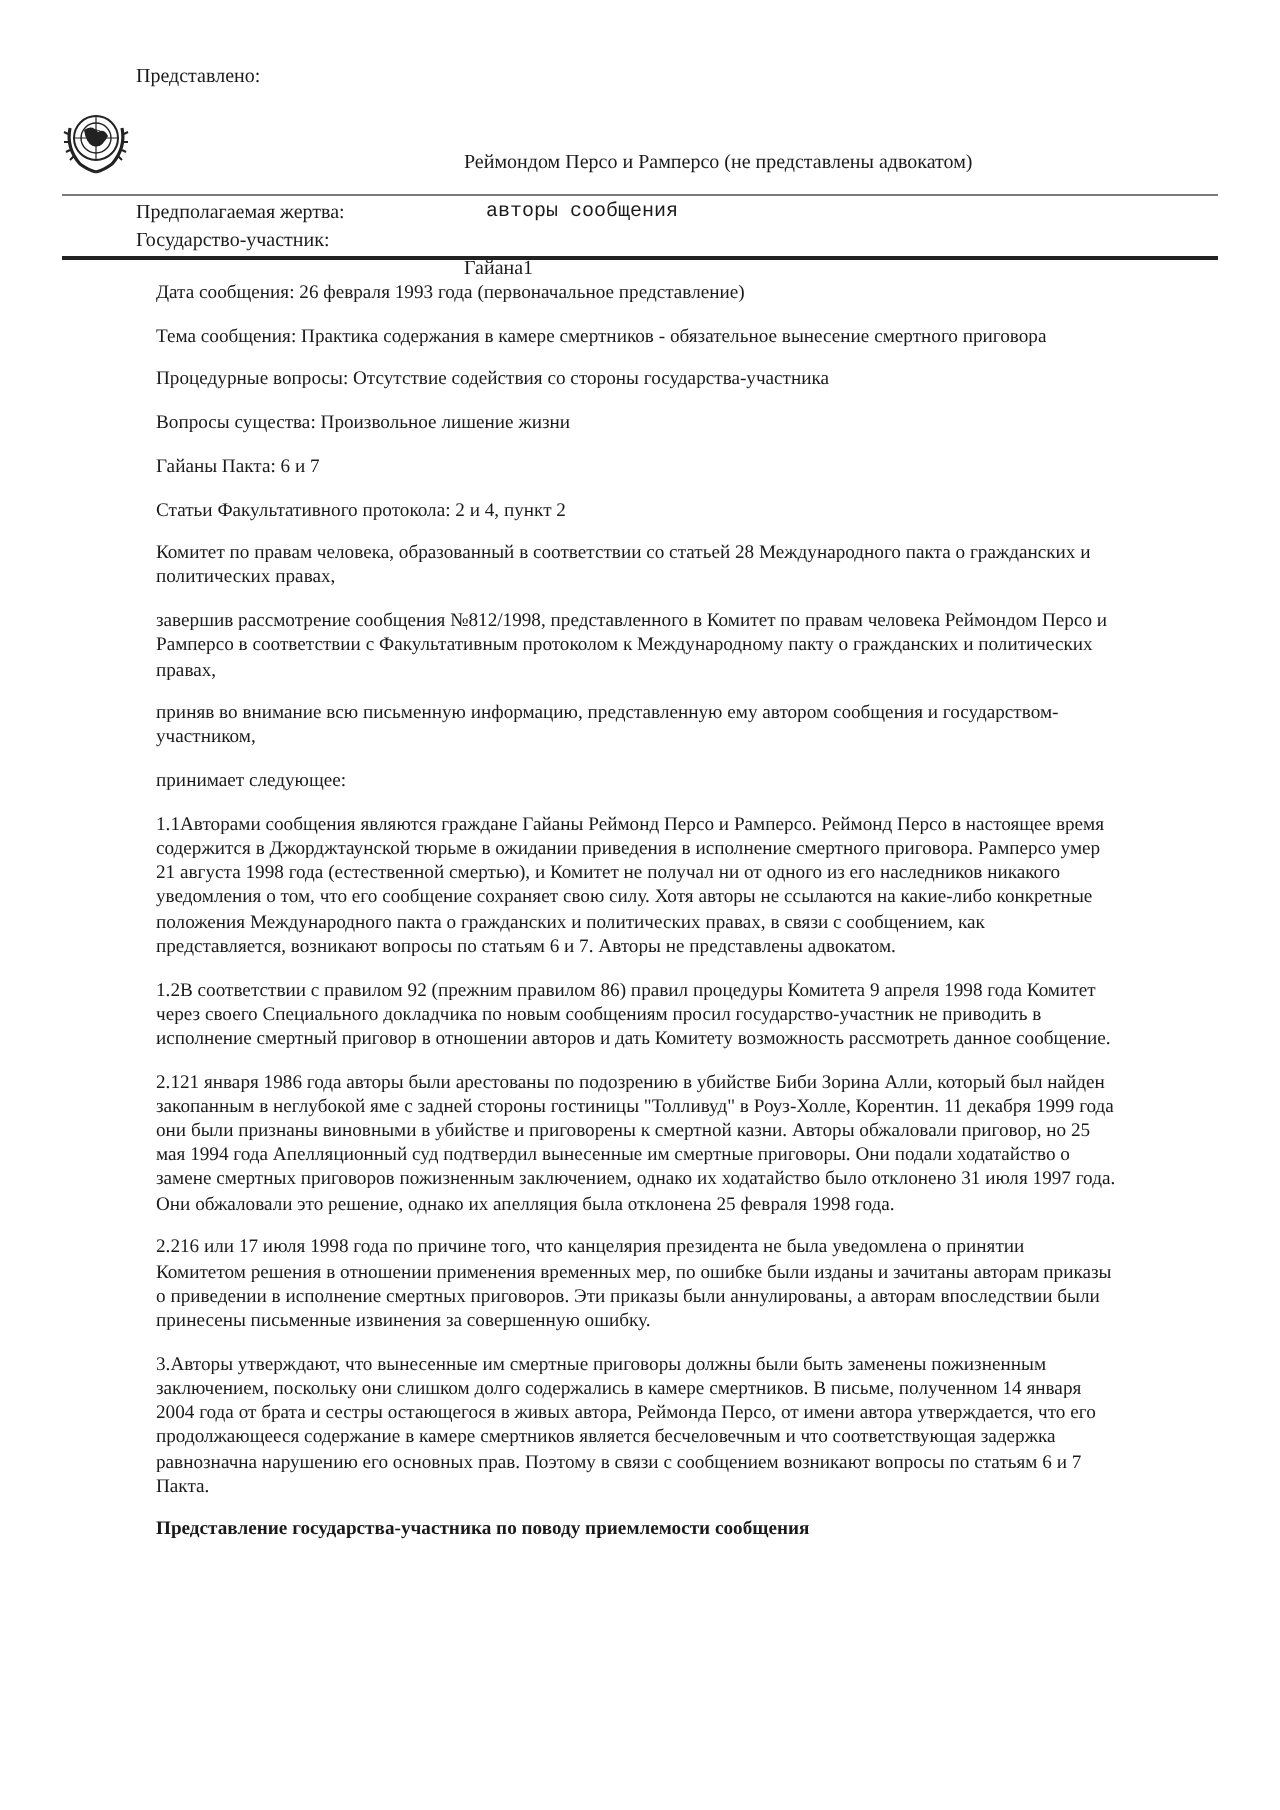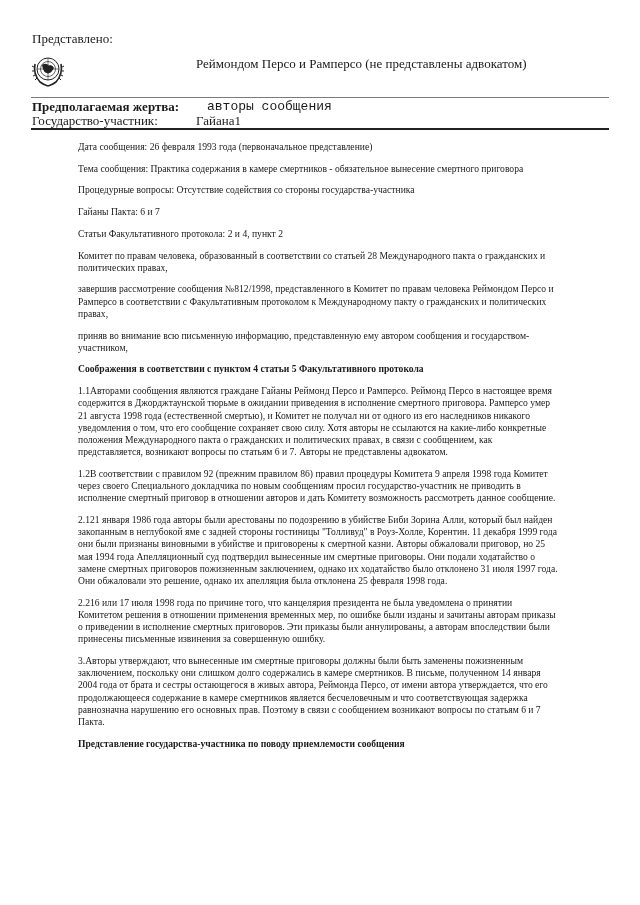--- a/index.html
+++ b/index.html
@@ -1,27 +1,27 @@
 <!DOCTYPE html>
 <html><head>
 <meta charset="utf-8">
 <style>
   html, body { margin: 0; padding: 0; background: #ffffff; }
   body { width: 640px; height: 905px; overflow: hidden; position: relative;
          font-family: "Liberation Serif", "DejaVu Serif", serif; color: #1a1a1a; }
   .abs { position: absolute; }
-  .small { font-size: 13px; line-height: 12px; }
+  .small { font-size: 10px; line-height: 12px; margin-left: 36px; }
   .label-top { left: 32px; top: 33px; }
   .logo { left: 30px; top: 52px; width: 36px; height: 38px; }
-  .rep { left: 196px; top: 58px; }
+  .rep { left: 196px; top: 76px; }
   .hr1 { left: 31px; width: 578px; top: 97px; height: 0; border-top: 1.6px solid #7a7a7a; }
-  .row1l { left: 32px; top: 101px; font-weight: bold; }
+  .row1l { left: 32px; top: 101px; }
   .row1r { left: 207px; top: 101px; font-family: Liberation Mono, monospace; }
   .row2l { left: 32px; top: 115px; }
-  .row2r { left: 196px; top: 115px; }
+  .row2r { left: 196px; top: 129px; }
   .hr2 { left: 31px; width: 578px; top: 128px; height: 0; border-top: 2px solid #222; }
   .body { position: absolute; left: 78px; top: 141px; width: 480px; font-size: 9.6px; line-height: 12.2px; }
   .body p { margin: 0 0 9.5px 0; }
   .body .it { }
   .body h4 { margin: 0 0 9.5px 0; font-size: 9.6px; font-weight: bold; }
 </style>
 </head>
 <body>
 
 <div class="abs small label-top">Представлено:</div>
@@ -48,28 +48,29 @@
 <div class="abs small row1r">авторы сообщения</div>
 <div class="abs small row2l">Государство-участник:</div>
 <div class="abs small row2r">Гайана1</div>
 
 <div class="abs hr2"></div>
 
 <div class="body">
   <p>Дата сообщения: 26 февраля 1993 года (первоначальное представление)</p>
   <p><span class="it">Тема сообщения</span><span>: Практика содержания в камере смертников - обязательное вынесение смертного приговора</span></p>
   <p><span class="it">Процедурные вопросы</span><span>: Отсутствие содействия со стороны государства-участника</span></p>
+  <p><span class="it">Вопросы существа</span><span>: Произвольное лишение жизни</span></p>
   <p><span class="it">Гайаны Пакта</span><span>: 6 и 7</span></p>
   <p><span class="it">Статьи Факультативного протокола</span><span>: 2 и 4, пункт 2</span></p>
 
   <p>Комитет по правам человека, образованный в соответствии со статьей 28 Международного пакта о гражданских и политических правах,</p>
   <p>завершив рассмотрение сообщения №812/1998, представленного в Комитет по правам человека Реймондом Персо и Рамперсо в соответствии с Факультативным протоколом к Международному пакту о гражданских и политических правах,</p>
   <p>приняв во внимание всю письменную информацию, представленную ему автором сообщения и государством-участником,</p>
+  <p>принимает следующее:</p>
 
-  <h4>Соображения в соответствии с пунктом 4 статьи 5 Факультативного протокола</h4>
   <p>1.1Авторами сообщения являются граждане Гайаны Реймонд Персо и Рамперсо. Реймонд Персо в настоящее время содержится в Джорджтаунской тюрьме в ожидании приведения в исполнение смертного приговора. Рамперсо умер 21 августа 1998 года (естественной смертью), и Комитет не получал ни от одного из его наследников никакого уведомления о том, что его сообщение сохраняет свою силу. Хотя авторы не ссылаются на какие-либо конкретные положения Международного пакта о гражданских и политических правах, в связи с сообщением, как представляется, возникают вопросы по статьям 6 и 7. Авторы не представлены адвокатом.</p>
   <p>1.2В соответствии с правилом 92 (прежним правилом 86) правил процедуры Комитета 9 апреля 1998 года Комитет через своего Специального докладчика по новым сообщениям просил государство-участник не приводить в исполнение смертный приговор в отношении авторов и дать Комитету возможность рассмотреть данное сообщение.</p>
 
   <p>2.121 января 1986 года авторы были арестованы по подозрению в убийстве Биби Зорина Алли, который был найден закопанным в неглубокой яме с задней стороны гостиницы "Толливуд" в Роуз-Холле, Корентин. 11 декабря 1999 года они были признаны виновными в убийстве и приговорены к смертной казни. Авторы обжаловали приговор, но 25 мая 1994 года Апелляционный суд подтвердил вынесенные им смертные приговоры. Они подали ходатайство о замене смертных приговоров пожизненным заключением, однако их ходатайство было отклонено 31 июля 1997 года. Они обжаловали это решение, однако их апелляция была отклонена 25 февраля 1998 года.</p>
   <p>2.216 или 17 июля 1998 года по причине того, что канцелярия президента не была уведомлена о принятии Комитетом решения в отношении применения временных мер, по ошибке были изданы и зачитаны авторам приказы о приведении в исполнение смертных приговоров. Эти приказы были аннулированы, а авторам впоследствии были принесены письменные извинения за совершенную ошибку.</p>
 
   <p>3.Авторы утверждают, что вынесенные им смертные приговоры должны были быть заменены пожизненным заключением, поскольку они слишком долго содержались в камере смертников. В письме, полученном 14 января 2004 года от брата и сестры остающегося в живых автора, Реймонда Персо, от имени автора утверждается, что его продолжающееся содержание в камере смертников является бесчеловечным и что соответствующая задержка равнозначна нарушению его основных прав. Поэтому в связи с сообщением возникают вопросы по статьям 6 и 7 Пакта.</p>
 
   <h4>Представление государства-участника по поводу приемлемости сообщения</h4>
 </div>

